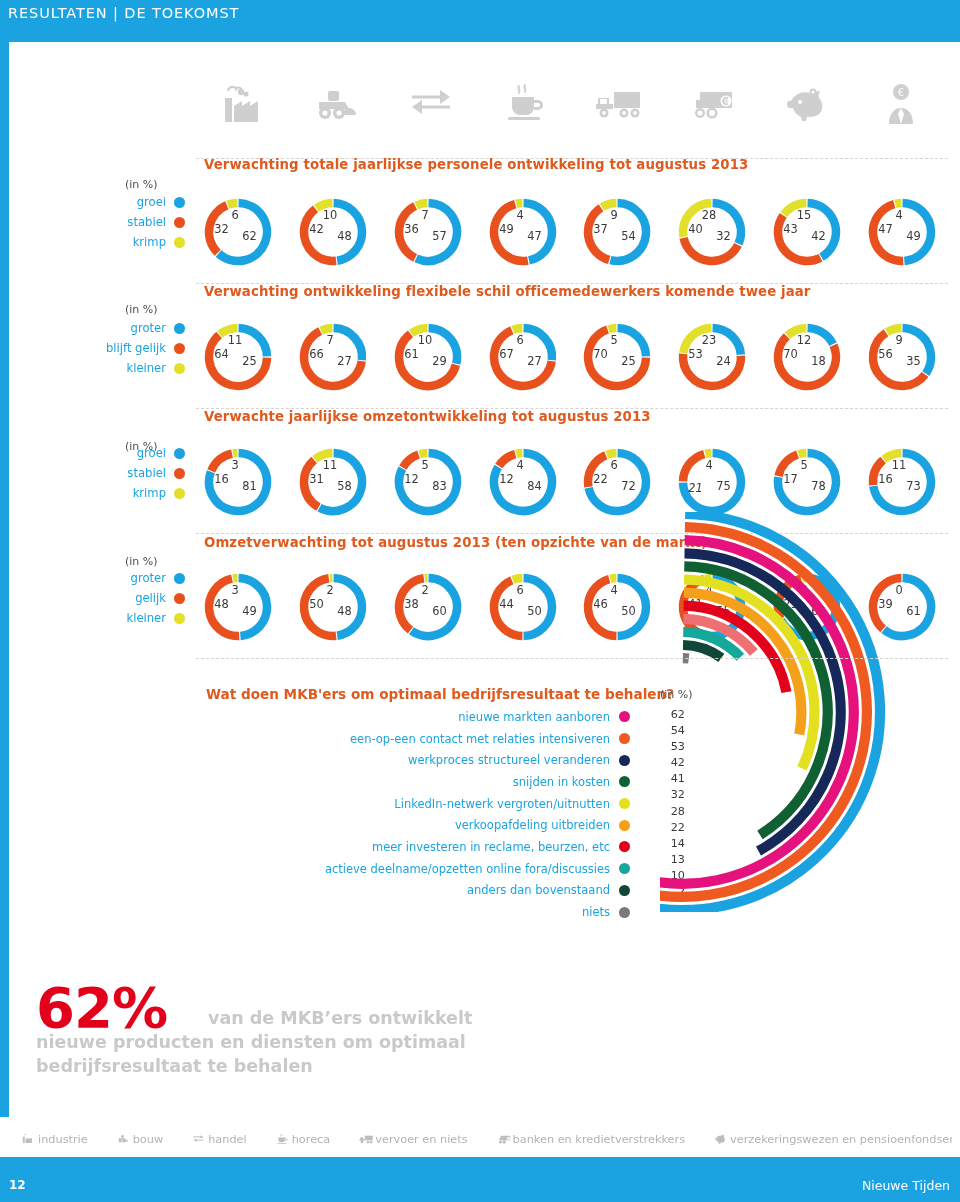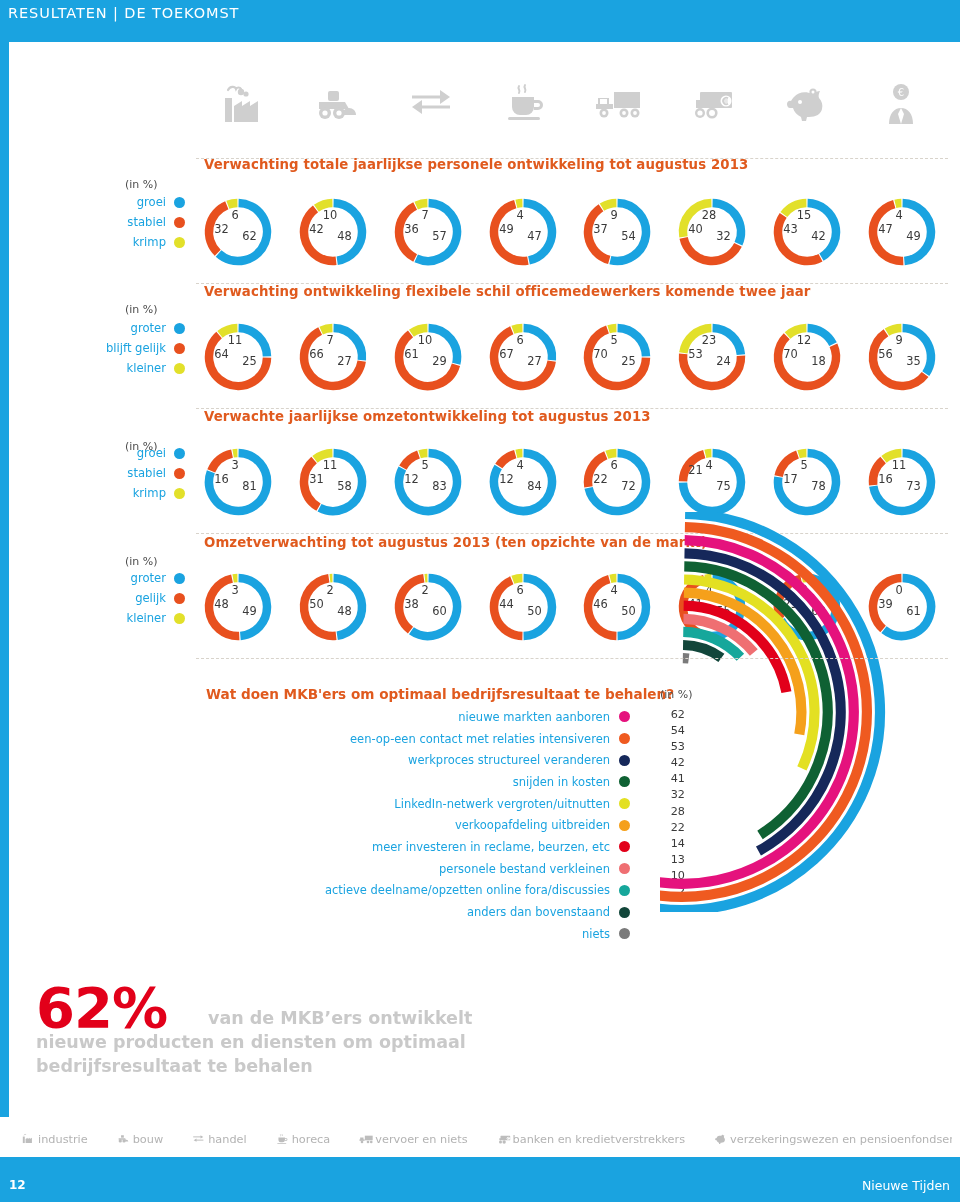--- a/index.html
+++ b/index.html
@@ -564,21 +564,21 @@
         </div>
         <div class="donut-wrap" style="left: 676px; top: 446px; width: 72px; height: 72px;">
           <div class="donut">
             <svg width="72" height="72" viewBox="0 0 72 72">
               <path d="M 36.556725829591 7.005344348472317 A 29 29 0 1 1 7.005344348472317 36.556725829591024" stroke="#1aa3e0" stroke-width="8.5" fill="none"></path>
               <path d="M 7.005344348472317 35.44327417040898 A 29 29 0 0 1 28.250087093730546 8.054716856949934" stroke="#e8501e" stroke-width="8.5" fill="none"></path>
               <path d="M 29.328557621545 7.777812689464433 A 29 29 0 0 1 35.443274170408976 7.005344348472317" stroke="#e2e02a" stroke-width="8.5" fill="none"></path>
             </svg>
           </div>
           <div class="dlabel" style="left: 47.52px; top: 40.32px;">75</div>
-          <div class="dlabel" style="left: 19.44px; top: 24px;">21</div>
+          <div class="dlabel" style="left: 19.44px; top: 42px; font-style: italic;">21</div>
           <div class="dlabel" style="left: 33.12px; top: 19.44px;">4</div>
         </div>
         <div class="donut-wrap" style="left: 771px; top: 446px; width: 72px; height: 72px;">
           <div class="donut">
             <svg width="72" height="72" viewBox="0 0 72 72">
               <path d="M 36.556725829591 7.005344348472317 A 29 29 0 1 1 7.414599396423245 31.113807992614937" stroke="#1aa3e0" stroke-width="8.5" fill="none"></path>
               <path d="M 7.623239432048429 30.02007862349772 A 29 29 0 0 1 26.510680929605968 8.596481547431612" stroke="#e8501e" stroke-width="8.5" fill="none"></path>
               <path d="M 27.569636385650664 8.252406062329388 A 29 29 0 0 1 35.443274170408976 7.005344348472317" stroke="#e2e02a" stroke-width="8.5" fill="none"></path>
             </svg>
           </div>
@@ -738,24 +738,20 @@
         <span class="otext">LinkedIn-netwerk vergroten/uitnutten</span>
         <span class="odot" style="background: rgb(227, 224, 34);"></span>
       </div>
       <div class="opt-row">
         <span class="otext">verkoopafdeling uitbreiden</span>
         <span class="odot" style="background: rgb(245, 160, 27);"></span>
       </div>
       <div class="opt-row">
         <span class="otext">meer investeren in reclame, beurzen, etc</span>
         <span class="odot" style="background: rgb(226, 0, 26);"></span>
-      </div>
-      <div class="opt-row">
-        <span class="otext">personele bestand verkleinen</span>
-        <span class="odot" style="background: rgb(239, 111, 114);"></span>
       </div>
       <div class="opt-row">
         <span class="otext">actieve deelname/opzetten online fora/discussies</span>
         <span class="odot" style="background: rgb(22, 167, 155);"></span>
       </div>
       <div class="opt-row">
         <span class="otext">anders dan bovenstaand</span>
         <span class="odot" style="background: rgb(18, 70, 58);"></span>
       </div>
       <div class="opt-row">

